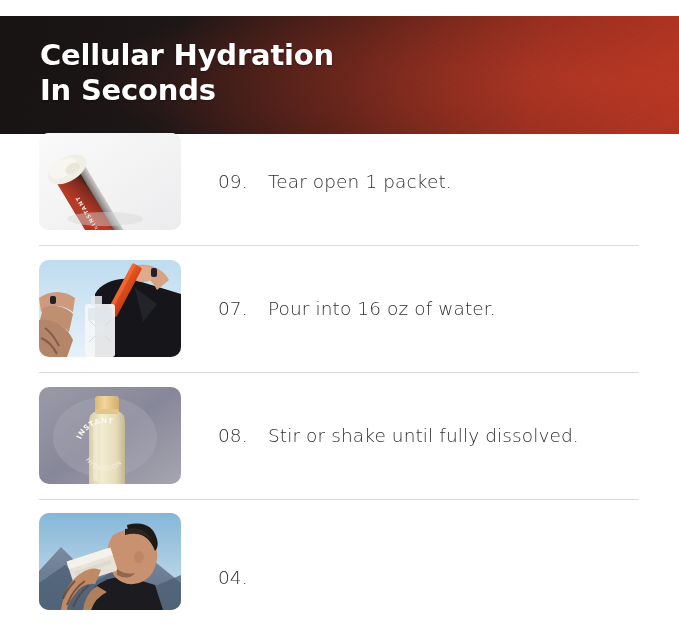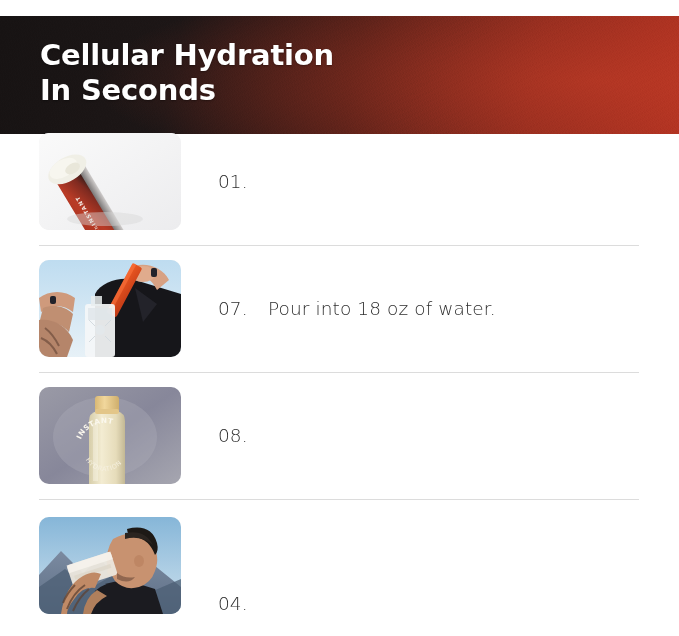--- a/index.html
+++ b/index.html
@@ -77,21 +77,21 @@
     font-family:"DejaVu Sans", sans-serif;
     font-weight:300;
     font-size:18.5px;
     letter-spacing:.1px;
     white-space:nowrap;
   }
   .step-num{width:50px;flex:0 0 auto;}
   .step-label{}
 
   
-  .step-row:last-child{height:115px;align-items:flex-end;padding-top:9px;}
+  .step-row:last-child{height:115px;align-items:center;padding-top:9px;}
   .step-row:last-child .step-text{margin-top:33px;}
 </style>
 </head>
 <body>
 
 <div class="banner">
   <div class="banner-noise"></div>
   <div class="banner-title">Cellular Hydration
 In Seconds</div>
 </div>
@@ -124,21 +124,22 @@
           <text x="40" y="62" fill="#f3ece6" font-family="DejaVu Sans, sans-serif" font-size="5.4" font-weight="700" letter-spacing="1.1" transform="rotate(-90 40 62)" text-anchor="middle">INSTANT</text>
           <text x="40" y="96" fill="#e8ded6" font-family="DejaVu Sans, sans-serif" font-size="4.2" letter-spacing="1" transform="rotate(-90 40 96)" text-anchor="middle">HYDRATION</text>
           <ellipse cx="44" cy="17" rx="21" ry="12" fill="#f0efe6"></ellipse>
           <ellipse cx="41" cy="14" rx="15" ry="8.5" fill="#f7f6ef"></ellipse>
           <ellipse cx="49" cy="19" rx="8" ry="5" fill="#e9e7da"></ellipse>
         </g>
         <ellipse cx="66" cy="86" rx="38" ry="7" fill="#d8d6d6" opacity=".45"></ellipse>
       </svg>
     </div>
     <div class="step-text">
-      <span class="step-num">01.</span>
+      <span class="step-num">09.</span>
+      <span class="step-label">Tear open 1 packet.</span>
     </div>
   </div>
 
   <div class="step-row">
     <div class="thumb">
       <svg viewBox="0 0 142 97" xmlns="http://www.w3.org/2000/svg" aria-hidden="true">
         <defs>
           <linearGradient id="p2sky" x1="0" y1="0" x2="0" y2="1">
             <stop offset="0" stop-color="#bedcf0"></stop>
               <stop offset="1" stop-color="#e7f1f7"></stop>
@@ -176,21 +177,21 @@
         <g stroke="#d4dbe0" stroke-width="1">
           <line x1="56" y1="66" x2="50" y2="60"></line>
             <line x1="66" y1="66" x2="72" y2="60"></line>
           <line x1="56" y1="76" x2="50" y2="82"></line>
             <line x1="66" y1="76" x2="72" y2="82"></line>
         </g>
       </svg>
     </div>
     <div class="step-text">
       <span class="step-num">07.</span>
-      <span class="step-label">Pour into 18 oz of water.</span>
+      <span class="step-label">Pour into 16 oz of water.</span>
     </div>
   </div>
 
   <div class="step-row">
     <div class="thumb">
       <svg viewBox="0 0 142 97" xmlns="http://www.w3.org/2000/svg" aria-hidden="true">
         <defs>
           <linearGradient id="p3bg" x1="0" y1="0" x2="1" y2="1">
             <stop offset="0" stop-color="#9a9aa6"></stop>
               <stop offset=".5" stop-color="#87879a"></stop>
@@ -219,20 +220,21 @@
           <text><textPath href="#p3arc" startOffset="12%">INSTANT</textPath></text>
         </g>
         <g fill="#f6f1e2" font-family="DejaVu Sans, sans-serif" font-size="6.4" letter-spacing=".6" opacity=".9">
           <text><textPath href="#p3arc2" startOffset="16%">HYDRATION</textPath></text>
         </g>
         <rect x="54" y="36" width="5" height="58" fill="#fffdf4" opacity=".35"></rect>
       </svg>
     </div>
     <div class="step-text">
       <span class="step-num">08.</span>
+      <span class="step-label">Stir or shake until fully dissolved.</span>
     </div>
   </div>
 
   <div class="step-row">
     <div class="thumb">
       <svg viewBox="0 0 142 97" xmlns="http://www.w3.org/2000/svg" aria-hidden="true">
         <defs>
           <linearGradient id="p4sky" x1="0" y1="0" x2="0" y2="1">
             <stop offset="0" stop-color="#86b6d8"></stop>
               <stop offset="1" stop-color="#cfe2ee"></stop>

